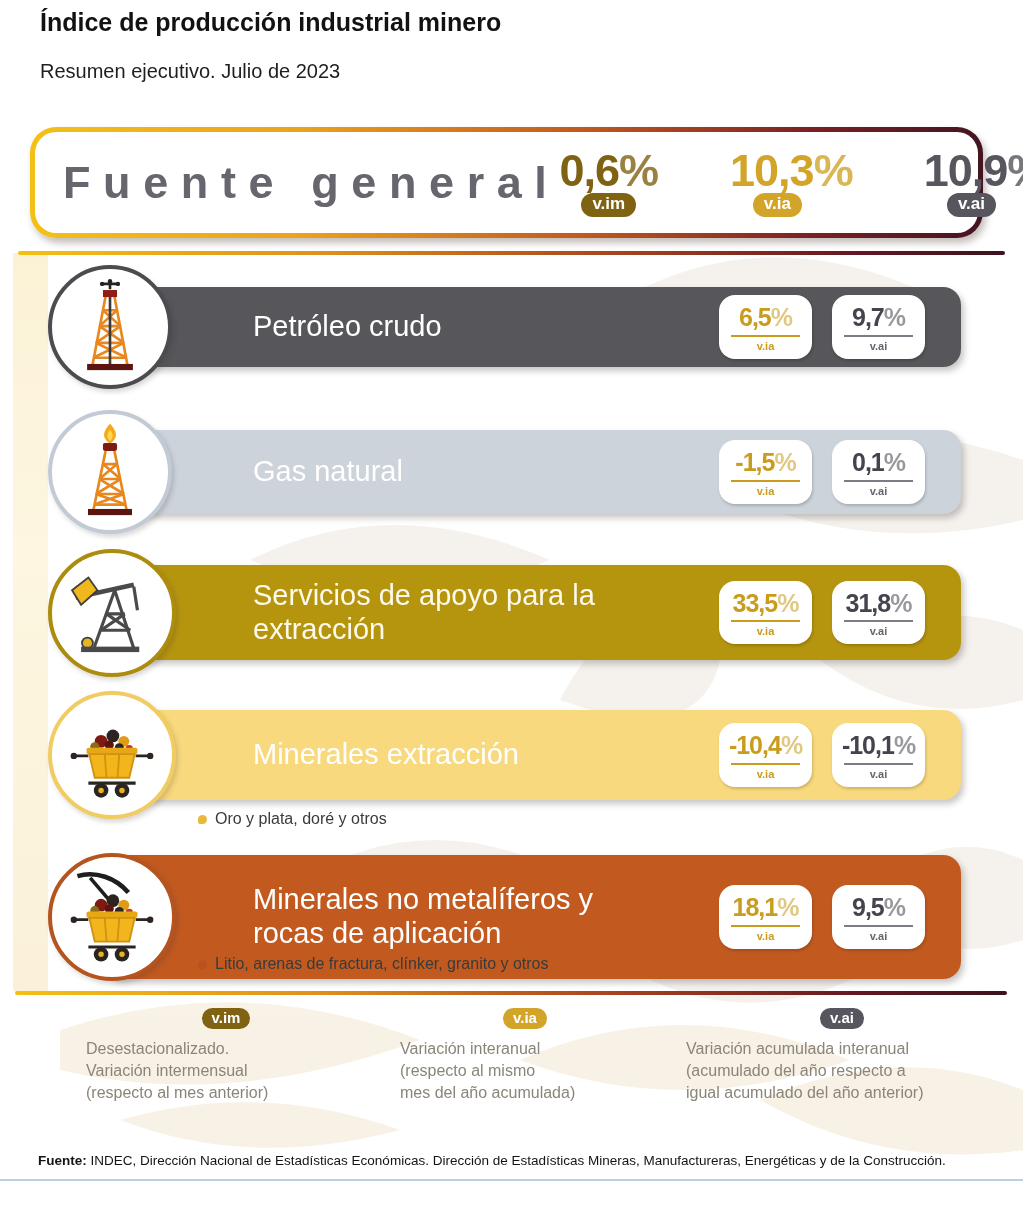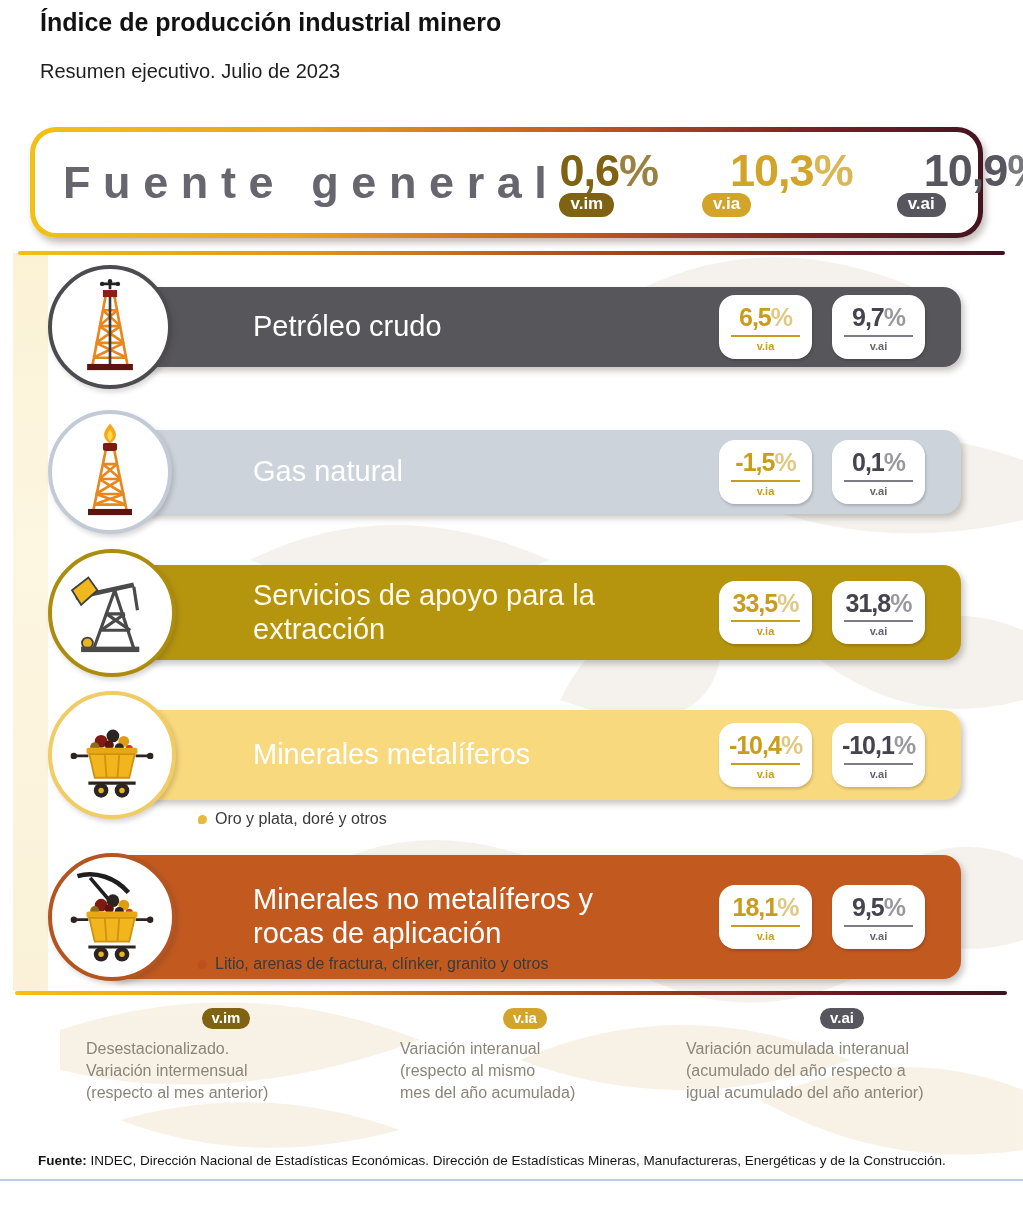--- a/index.html
+++ b/index.html
@@ -14,21 +14,21 @@
   .subtitle { position:absolute; left:40px; top:60px; font-size:20px; color:#1e1e1e; }
 
   .banner { position:absolute; left:30px; top:127px; width:953px; height:111px;
     border-radius:26px; padding:5px;
     background:linear-gradient(90deg,#f3c017,#eba31d 28%,#c05a1f 58%,#7a2024 82%,#431521);
     box-shadow:3px 5px 7px rgba(90,70,60,.35); }
   .banner-inner { width:100%; height:100%; background:#fff; border-radius:21px;
     display:flex; align-items:center; padding:0 34px 0 28px; }
   .nivel-label { font-size:45px; font-weight:bold; color:#67666f; letter-spacing:.28em; white-space:nowrap; }
   .nivel-values { margin-left:auto; display:flex; gap:44px; }
-  .nv { }
+  .nv { text-align:center; }
   .nv-num { font-size:45px; font-weight:bold; letter-spacing:-1px; line-height:1.0; }
   .nv.c-vim .nv-num{ color:var(--vim); } .nv.c-via .nv-num{ color:var(--via);margin-left:28px; } .nv.c-vai .nv-num{ color:var(--vai);margin-left:27px; }
   .badge { display:inline-block; color:#fff; font-weight:bold; font-size:17px;
     border-radius:13px; padding:1px 11px 2px; line-height:1.2; }
   .badge.b-vim{ background:var(--vim);} .badge.b-via{ background:var(--via);} .badge.b-vai{ background:var(--vai);}
 
   .rule { position:absolute; height:4px; border-radius:2px;
     background:linear-gradient(90deg,#f4c013,#e0921b 30%,#a8441f 60%,#641722 85%,#3c131d); }
   .rule1 { left:18px; top:251px; width:987px; }
   .rule2 { left:15px; top:991px; width:992px; }
@@ -245,21 +245,21 @@
         <path d="M42 54 L44 80 M58 54 L56 80" stroke="#cf9212" stroke-width="2"></path>
         <path d="M24 86 H76" stroke="#2b2420" stroke-width="3.5"></path>
         <circle cx="38" cy="94" r="8" fill="#2b2420"></circle>
           <circle cx="38" cy="94" r="3" fill="#e8b51f"></circle>
         <circle cx="61" cy="94" r="8" fill="#2b2420"></circle>
           <circle cx="61" cy="94" r="3" fill="#e8b51f"></circle>
       </svg>
     </div>
     <div class="bar">
       <div class="bar-title">
-        <div>Minerales metalíferos</div>
+        <div>Minerales extracción</div>
         <div></div>
       </div>
       <div class="vbox via">
         <div class="vbox-num pct-split">-10,4<span class="pct">%</span></div>
         <div class="vbox-line"></div>
         <div class="vbox-label">v.ia</div>
       </div>
       <div class="vbox vai">
         <div class="vbox-num pct-split">-10,1<span class="pct">%</span></div>
         <div class="vbox-line"></div>

